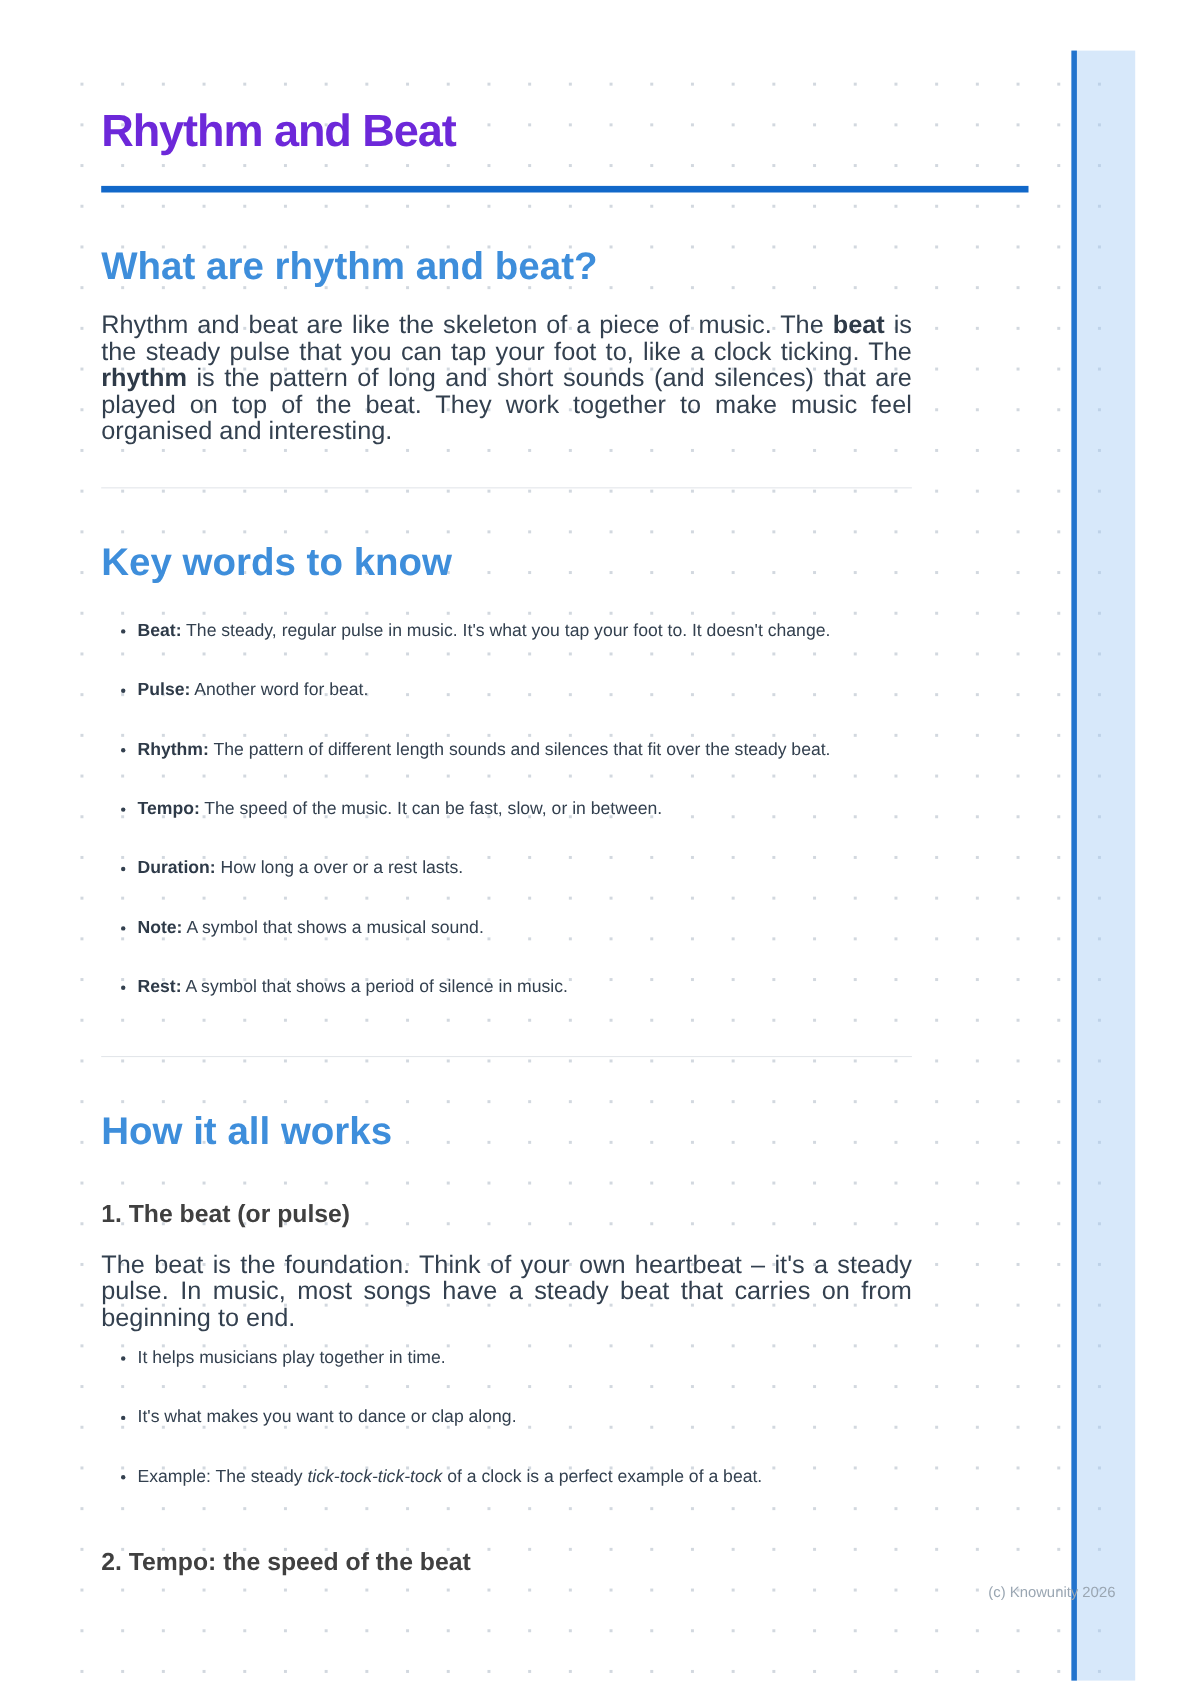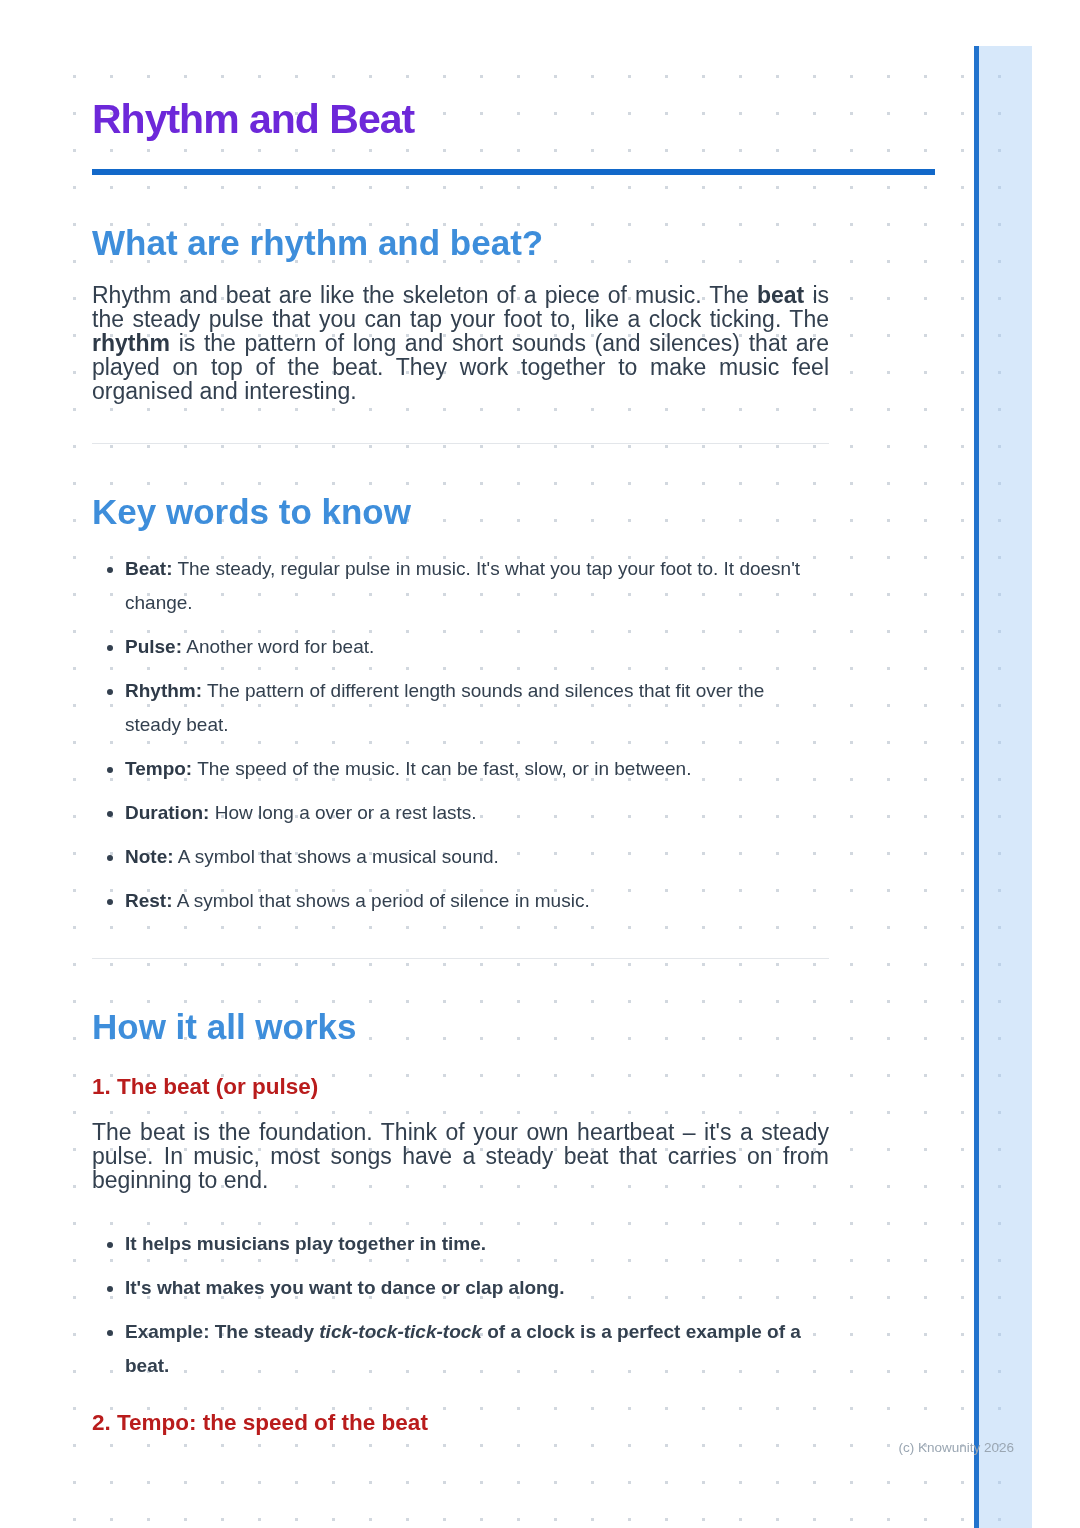--- a/index.html
+++ b/index.html
@@ -47,45 +47,45 @@
     height: 6px;
     background: #1268c9;
   }
   h2.section-heading {
     margin: 48px 0 20px 0;
     font-size: 35px;
     font-weight: 700;
     color: #3e8edb;
   }
   h3.sub-heading {
-    margin: 27px 0 20px 0;
+    margin: 42px 0 20px 0;
     font-size: 22.5px;
     font-weight: 700;
-    color: #b91c1c;
+    color: #404040;
   }
   p.body-text {
     margin: 0;
     width: 737px;
     font-size: 23px;
     line-height: 24px;
     color: #33404f;
     text-align: justify;
   }
   hr.divider {
     border: none;
     border-top: 1px solid #e3e6ea;
     width: 737px;
     margin: 40px 0;
   }
   ul.bullet-list {
     margin: 0;
     padding-left: 33px;
     width: 730px;
-    font-size: 19px;
-    line-height: 34px;
+    font-size: 16px;
+    line-height: 44px;
     color: #33404f;
   }
   ul.bullet-list li { margin-bottom: 10px; }
   ul.bullet-list li::marker { color: #33404f; }
   strong { font-weight: 700; color: #2e3a48; }
   em { font-style: italic; }
   .footer {
     position: absolute;
     right: 66px;
     top: 1440px;
@@ -120,21 +120,21 @@
     <li><strong>Note:</strong><span> A symbol that shows a musical sound.</span></li>
     <li><strong>Rest:</strong><span> A symbol that shows a period of silence in music.</span></li>
   </ul>
 
   <hr class="divider">
 
   <h2 class="section-heading">How it all works</h2>
 
   <h3 class="sub-heading">1. The beat (or pulse)</h3>
   <p class="body-text">The beat is the foundation. Think of your own heartbeat – it's a steady pulse. In music, most songs have a steady beat that carries on from beginning to end.</p>
-  <ul class="bullet-list" style="margin-top:35px;font-weight:bold;">
+  <ul class="bullet-list" style="margin-top:4px;">
     <li><span>It helps musicians play together in time.</span></li>
     <li><span>It's what makes you want to dance or clap along.</span></li>
     <li><span>Example: The steady </span><em>tick-tock-tick-tock</em><span> of a clock is a perfect example of a beat.</span></li>
   </ul>
 
   <h3 class="sub-heading">2. Tempo: the speed of the beat</h3>
 
 </div>
 
 <div class="footer">(c) Knowunity 2026</div>

